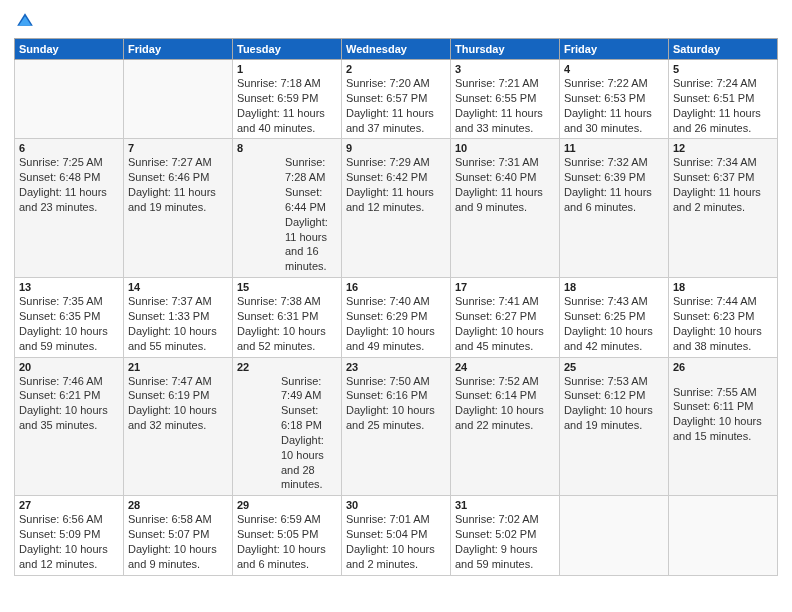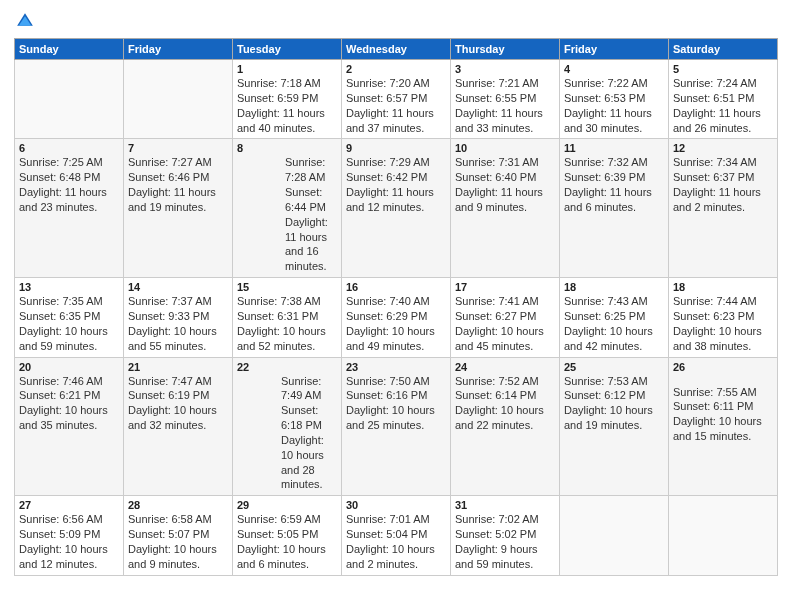--- a/index.html
+++ b/index.html
@@ -228,21 +228,21 @@
           <td>
             <span class="day-number">13</span>
             <div class="cell-text" style="white-space: pre-line;">Sunrise: 7:35 AM
 Sunset: 6:35 PM
 Daylight: 10 hours
 and 59 minutes.</div>
           </td>
           <td>
             <span class="day-number">14</span>
             <div class="cell-text" style="white-space: pre-line;">Sunrise: 7:37 AM
-Sunset: 9:33 PM
+Sunset: 1:33 PM
 Daylight: 10 hours
 and 55 minutes.</div>
           </td>
           <td>
             <span class="day-number">15</span>
             <div class="cell-text" style="white-space: pre-line;">Sunrise: 7:38 AM
 Sunset: 6:31 PM
 Daylight: 10 hours
 and 52 minutes.</div>
           </td>

